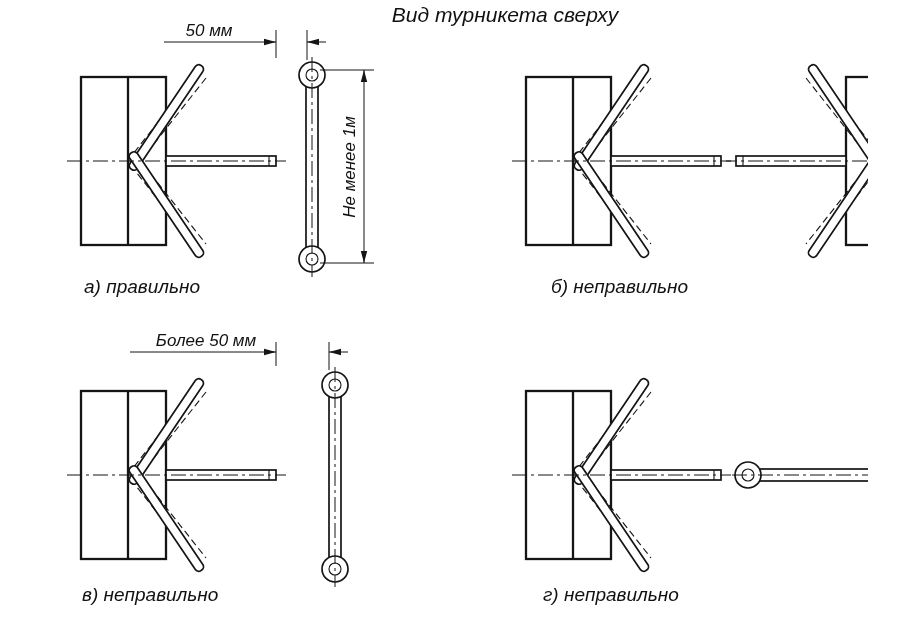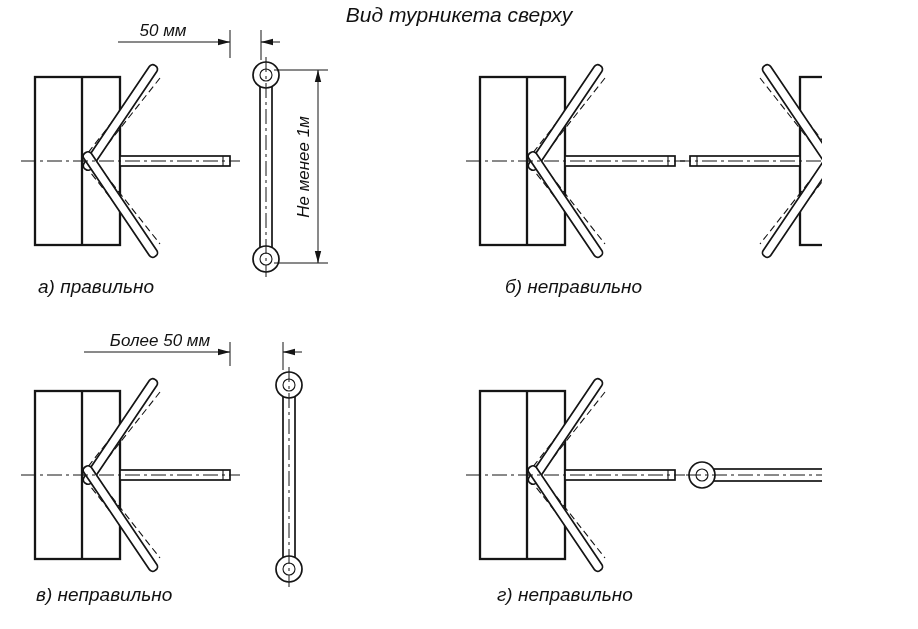--- a/index.html
+++ b/index.html
@@ -1,17 +1,17 @@
 <!DOCTYPE html>
 <html><head>
 <meta charset="utf-8">
 <style>
   html,body{margin:0;padding:0;background:#fff;}
   .page{position:relative;width:822px;height:629px;background:#ffffff;overflow:hidden;
-        font-family:"Liberation Sans",sans-serif;}
+        font-family:"Liberation Sans",sans-serif;margin-left:46px;}
   svg{position:absolute;left:0;top:0;}
   .s-thick{stroke:#151515;stroke-width:2.3;fill:#ffffff;}
   .s-line{stroke:#151515;stroke-width:2.3;fill:none;}
   .s-mid{stroke:#151515;stroke-width:1.7;fill:#ffffff;}
   .s-thin{stroke:#151515;stroke-width:1.1;fill:none;}
   .s-dash{stroke:#151515;stroke-width:1.1;fill:none;stroke-dasharray:7 4;}
   .s-cl{stroke:#151515;stroke-width:1;fill:none;stroke-dasharray:15 4 3 4;}
   .s-dim{stroke:#151515;stroke-width:1;fill:none;}
   .arrow{fill:#151515;stroke:none;}
   .t-title{font:italic 21px "Liberation Sans",sans-serif;fill:#111;}

